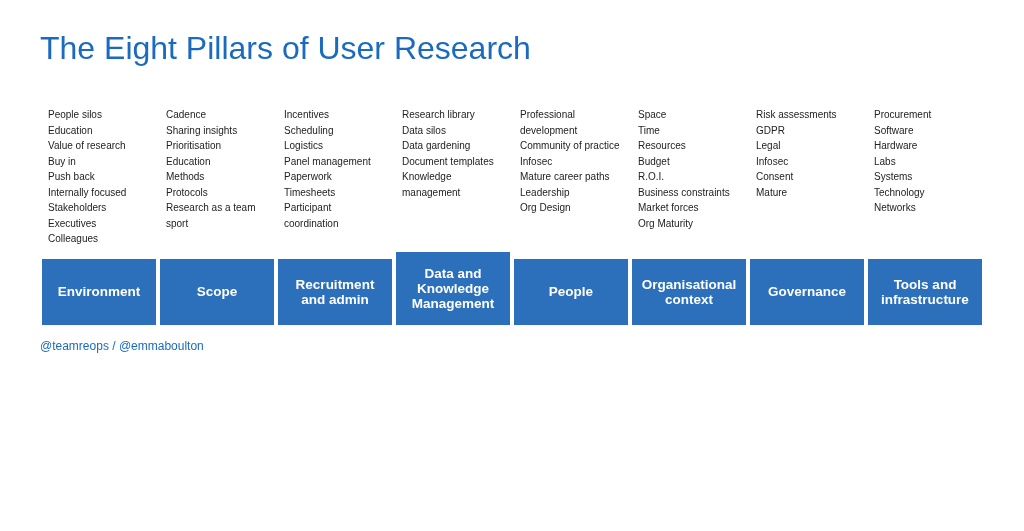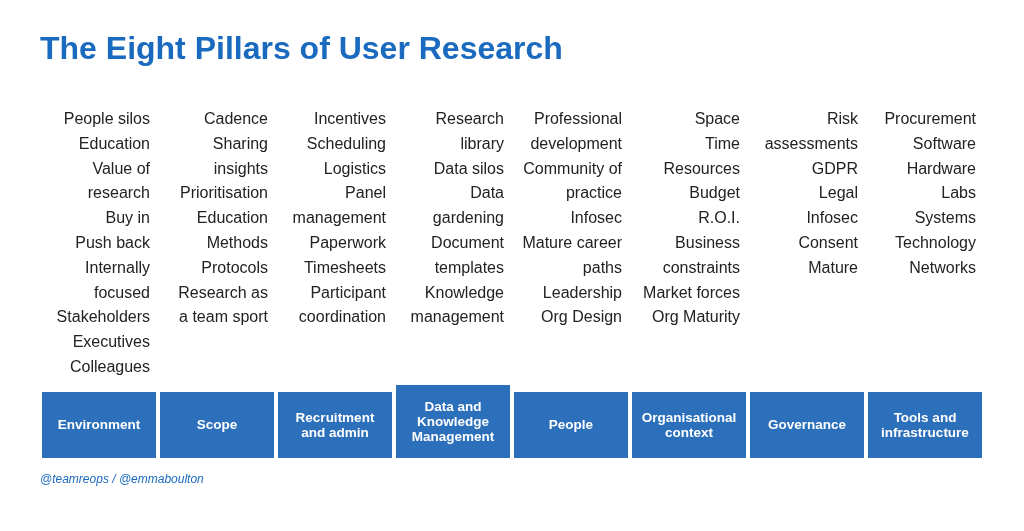--- a/index.html
+++ b/index.html
@@ -6,43 +6,42 @@
     body {
       background: #ffffff;
       font-family: Arial, Helvetica, sans-serif;
       width: 1024px;
       min-height: 531px;
       padding: 30px 40px 20px 40px;
     }
     .title {
       color: #1a6abf;
       font-size: 32px;
-      font-weight: bold;
+      font-weight: normal;
       margin-bottom: 40px;
     }
     .table-container {
       width: 100%;
     }
     .pillars-grid {
       display: grid;
       grid-template-columns: repeat(8, 1fr);
       gap: 0;
       width: 100%;
     }
     .pillar-col {
       display: flex;
       flex-direction: column;
     }
     .pillar-items {
       flex: 1;
       padding: 0 8px 10px 8px;
-      font-size: 16px;
+      font-size: 10px;
       color: #222;
       line-height: 1.55;
-      text-align: right;
     }
     .pillar-items p {
       margin: 0;
     }
     .pillar-header {
       background-color: #2c6fba;
       color: white;
       font-size: 13.5px;
       font-weight: bold;
       text-align: center;
@@ -50,21 +49,20 @@
       min-height: 70px;
       display: flex;
       align-items: center;
       justify-content: center;
       border: 2px solid white;
     }
     .footer-credit {
       margin-top: 12px;
       font-size: 12px;
       color: #1a6abf;
-      font-style: italic;
     }
   </style>
 </head>
 <body>
 
 <h1 class="title">The Eight Pillars of User Research</h1>
 
 <div class="table-container">
   <div class="pillars-grid" id="pillars-grid">
   <div class="pillar-col">

